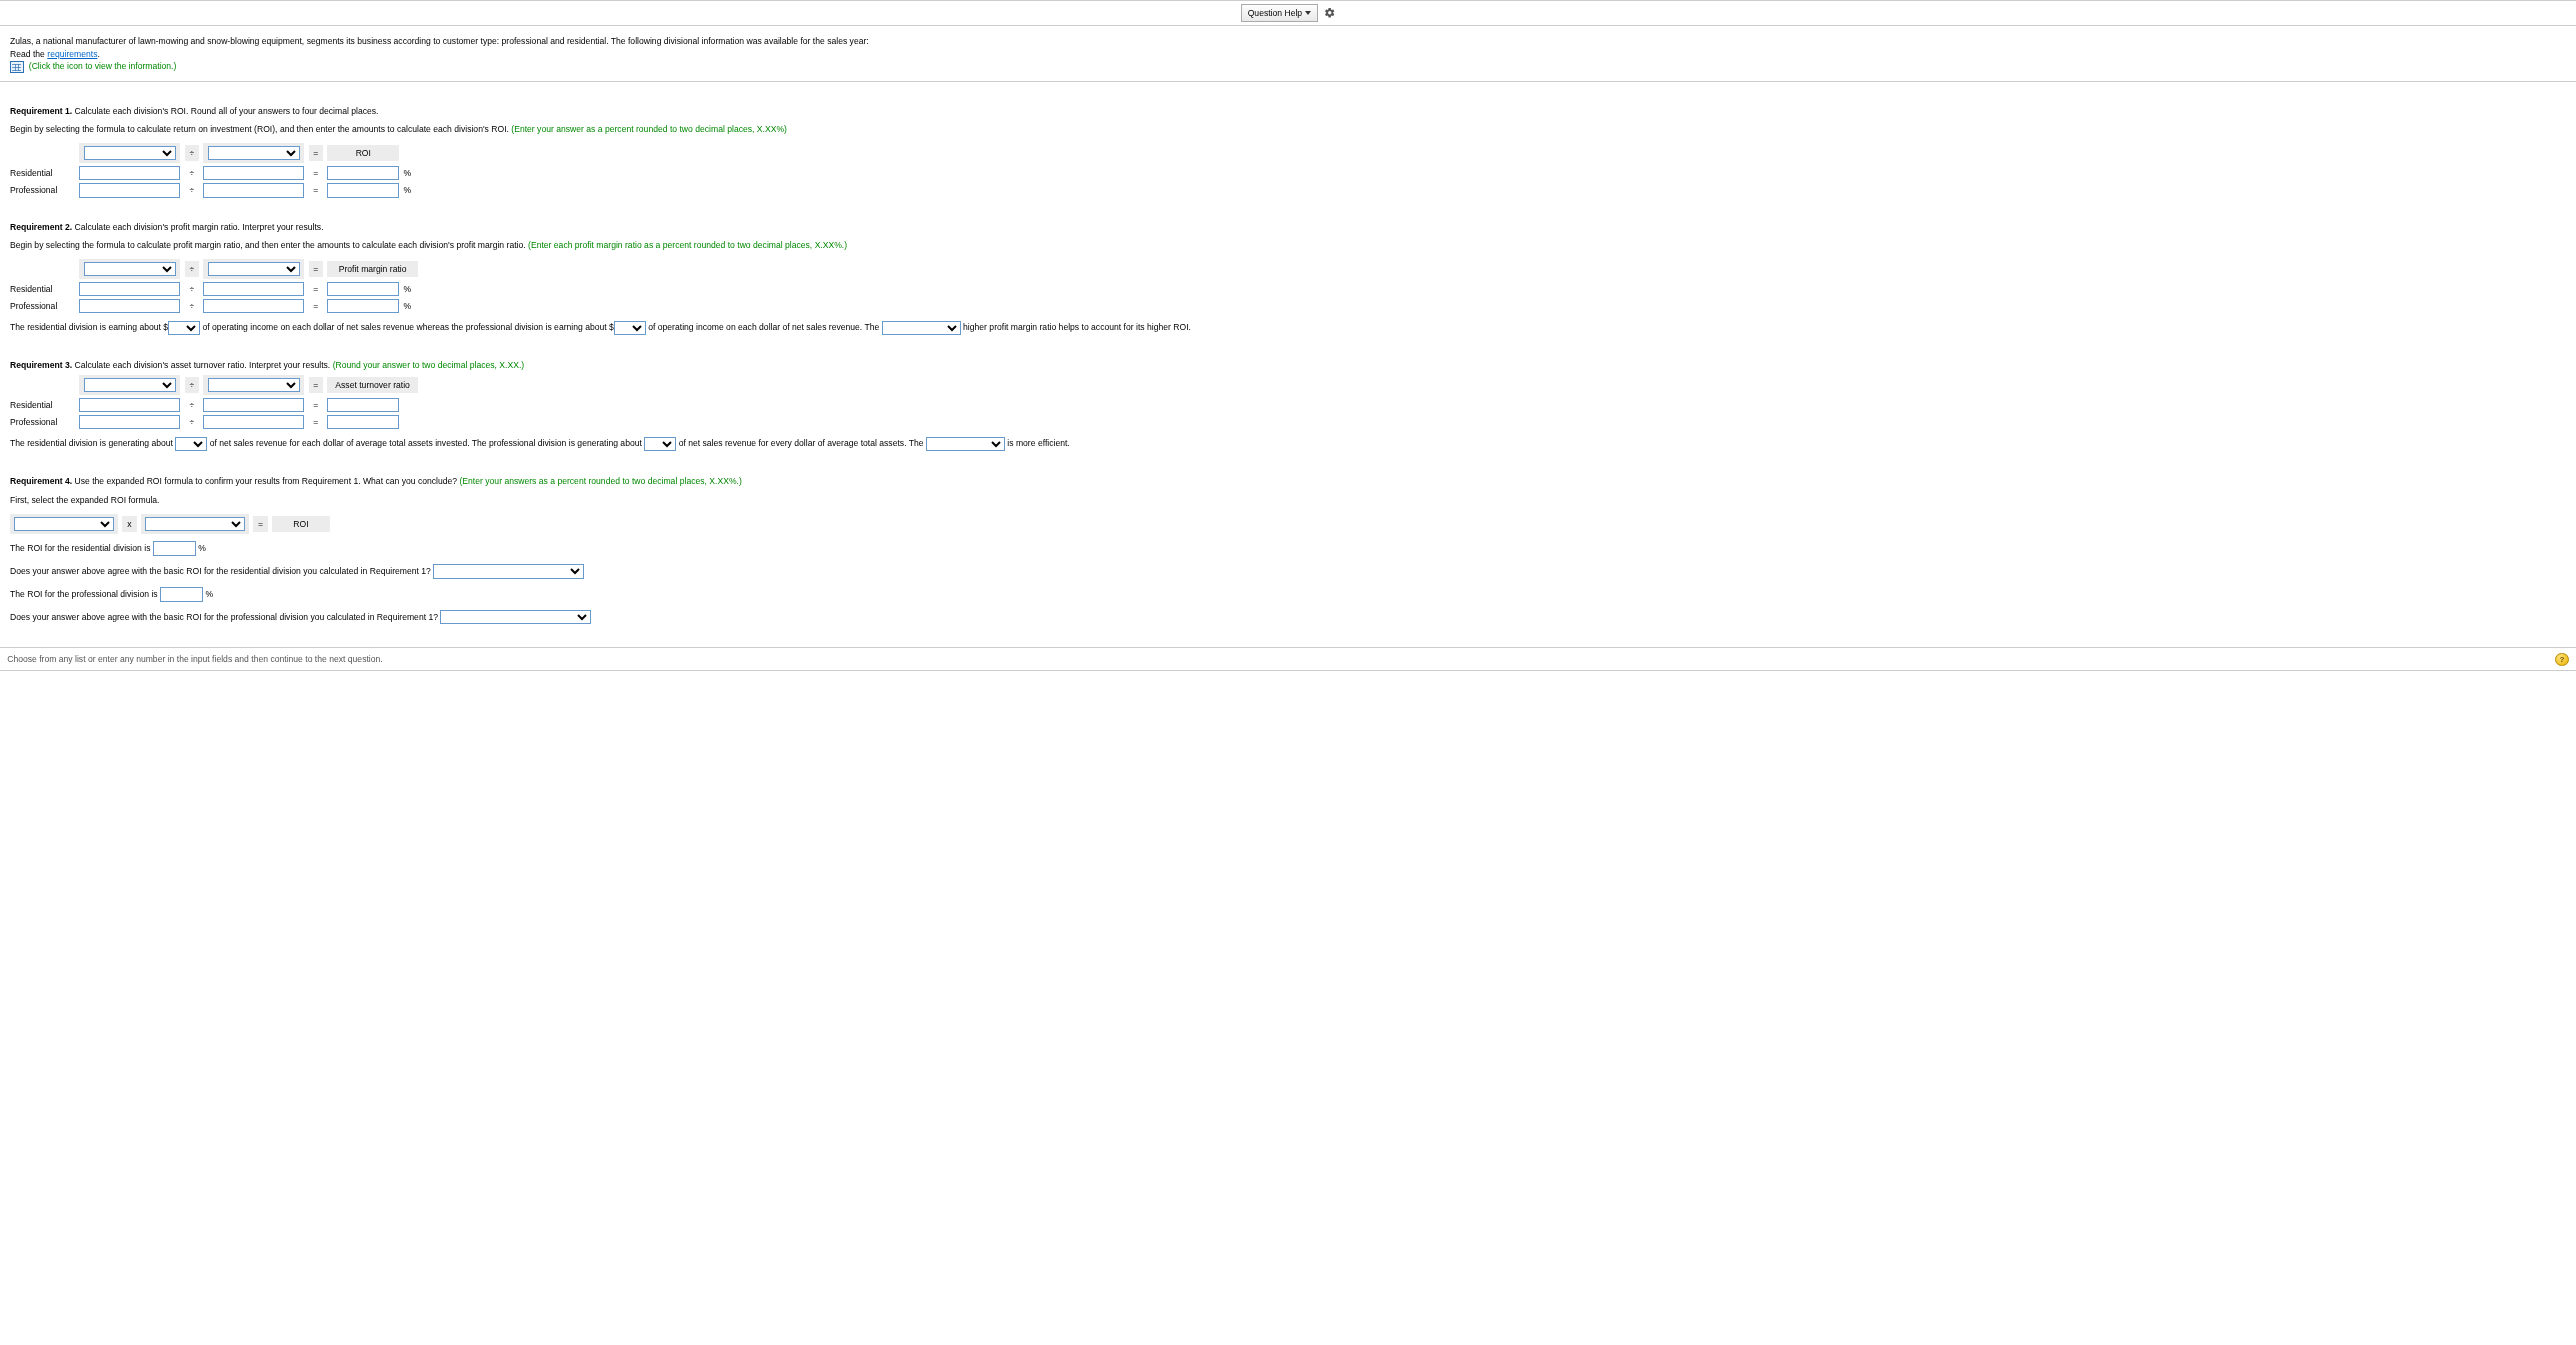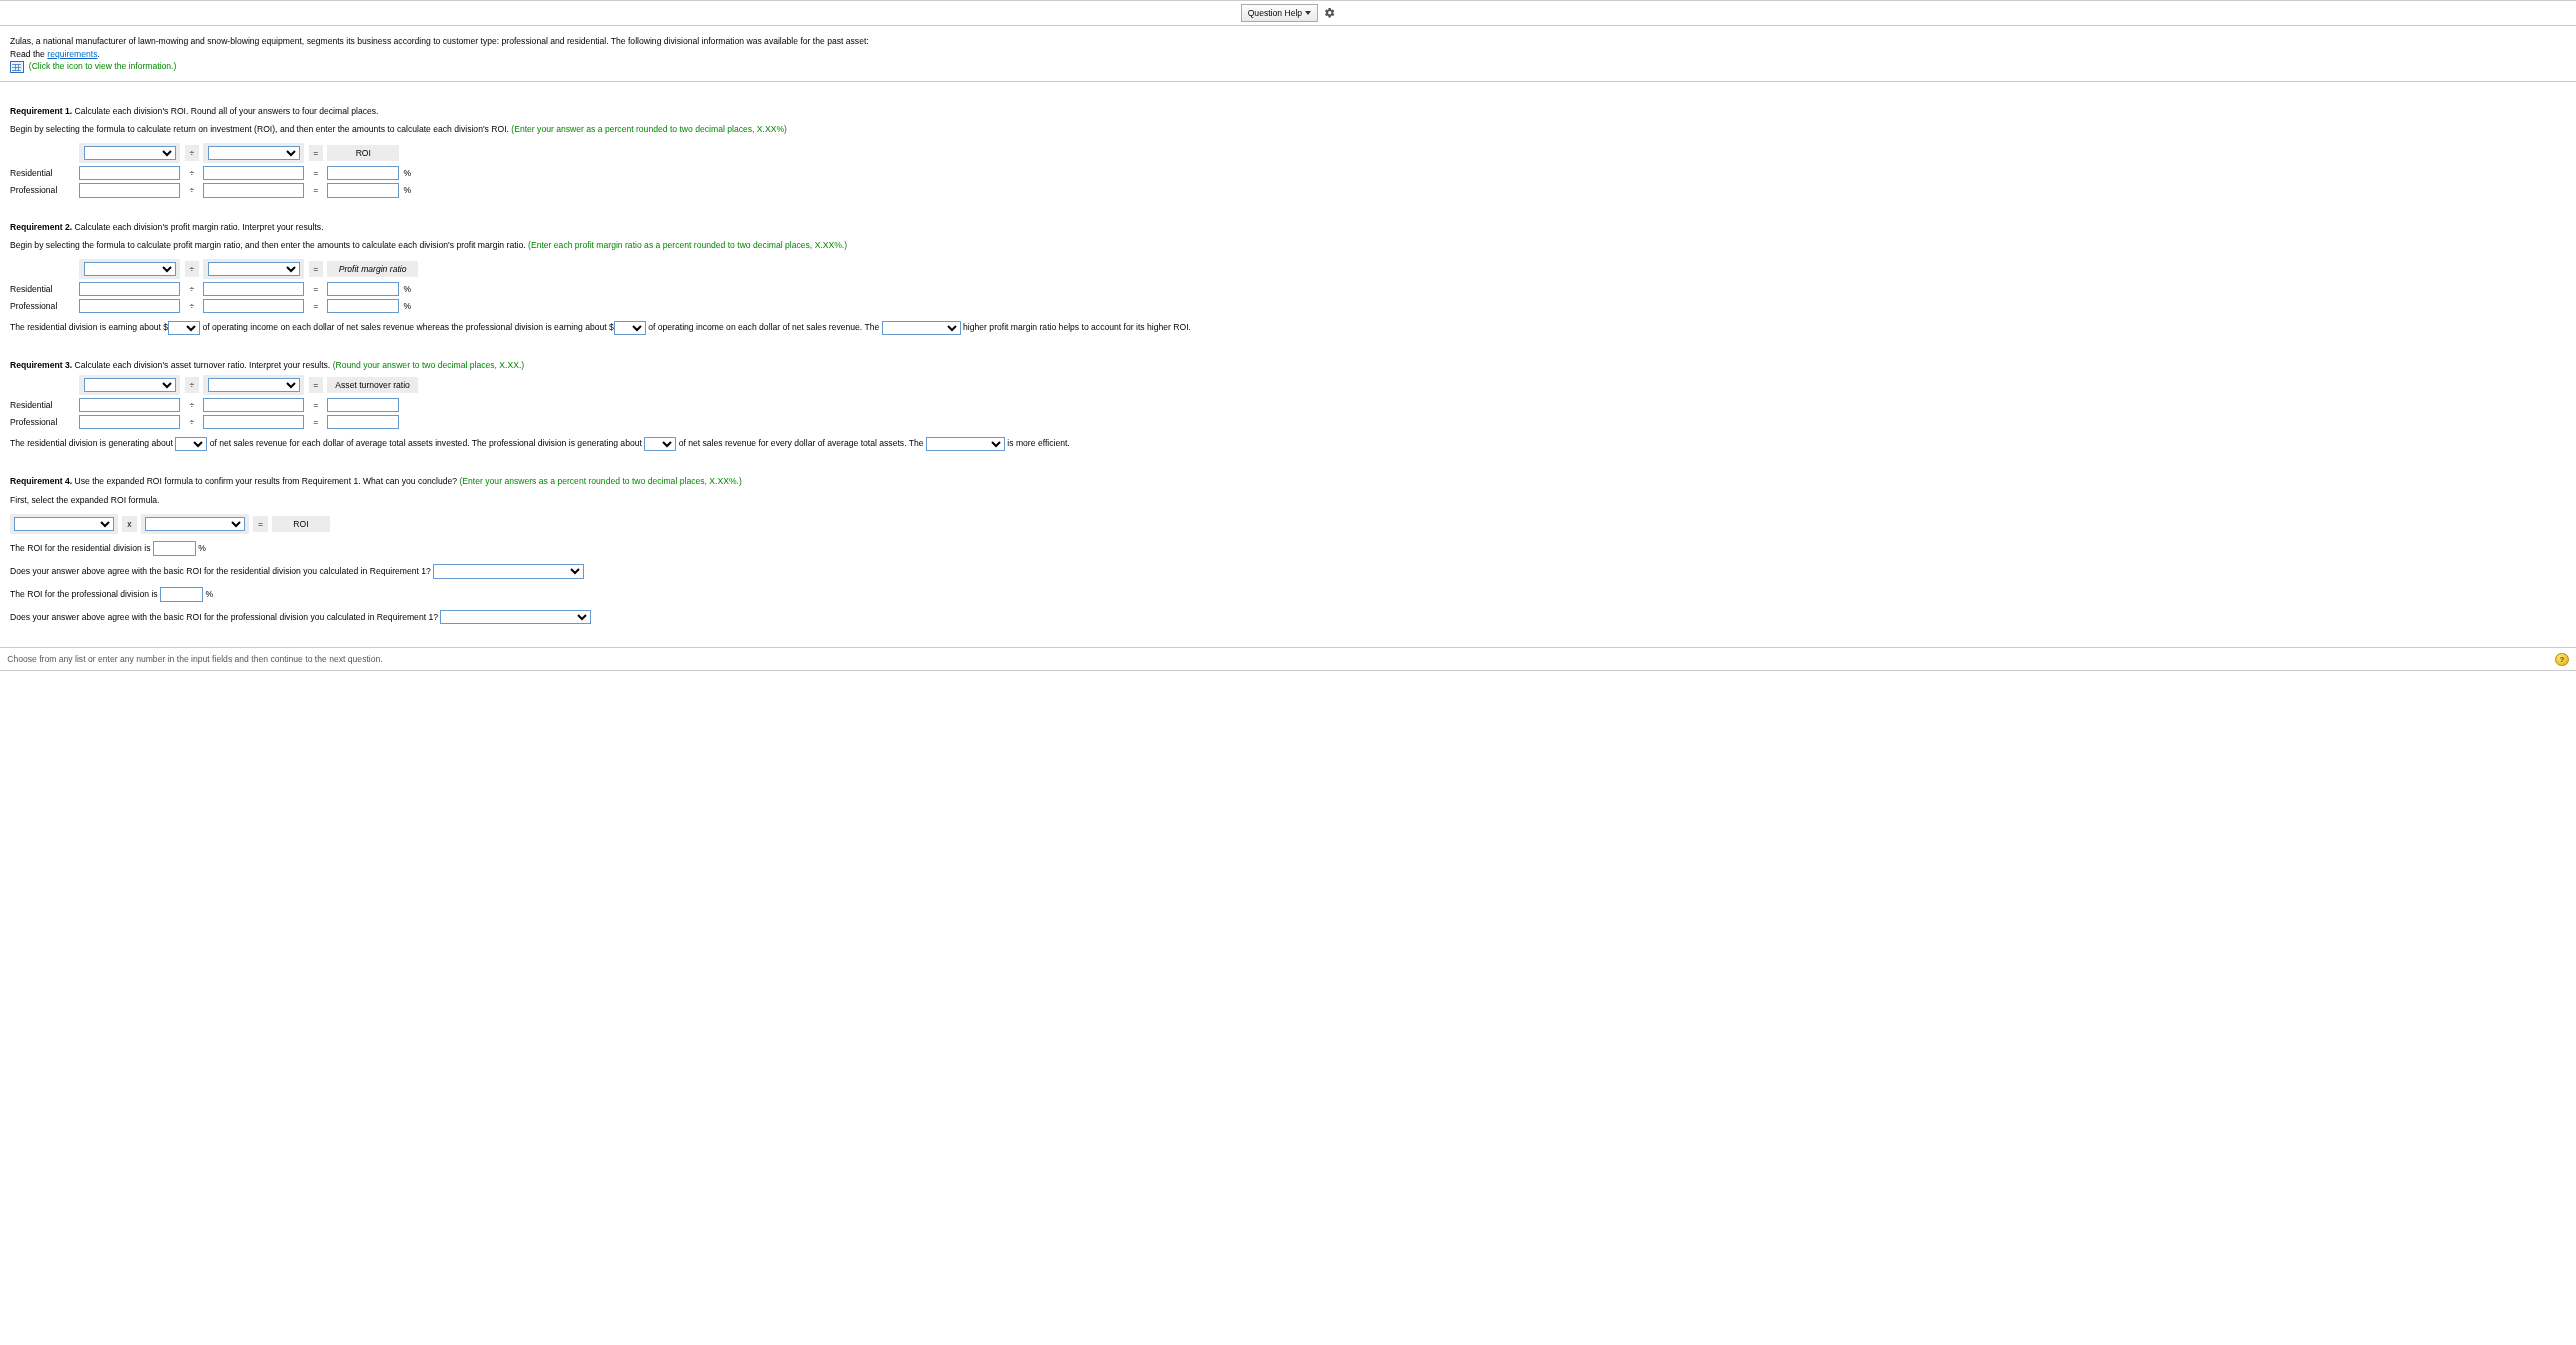--- a/index.html
+++ b/index.html
@@ -143,21 +143,21 @@
     <span>Question Help</span>
     <span class="tri-down"></span>
   </button>
   <svg class="gear" viewBox="0 0 24 24">
     <path fill="currentColor" d="M19.14,12.94a7,7,0,0,0,.05-.94,7,7,0,0,0-.05-.94l2.11-1.65a.5.5,0,0,0,.12-.64l-2-3.46a.5.5,0,0,0-.61-.22l-2.49,1a7,7,0,0,0-1.63-.94L14.3,2.5a.5.5,0,0,0-.5-.42h-4a.5.5,0,0,0-.5.42L8.96,5.15a7,7,0,0,0-1.63.94l-2.49-1a.5.5,0,0,0-.61.22l-2,3.46a.5.5,0,0,0,.12.64L4.46,11.06a7,7,0,0,0-.05.94,7,7,0,0,0,.05.94L2.35,14.59a.5.5,0,0,0-.12.64l2,3.46a.5.5,0,0,0,.61.22l2.49-1a7,7,0,0,0,1.63.94l.34,2.65a.5.5,0,0,0,.5.42h4a.5.5,0,0,0,.5-.42l.34-2.65a7,7,0,0,0,1.63-.94l2.49,1a.5.5,0,0,0,.61-.22l2-3.46a.5.5,0,0,0-.12-.64ZM12,15.5A3.5,3.5,0,1,1,15.5,12,3.5,3.5,0,0,1,12,15.5Z"></path>
   </svg>
 </div>
 
 <div class="content">
 
-  <p class="intro">Zulas, a national manufacturer of lawn-mowing and snow-blowing equipment, segments its business according to customer type: professional and residential. The following divisional information was available for the past asset:</p>
+  <p class="intro">Zulas, a national manufacturer of lawn-mowing and snow-blowing equipment, segments its business according to customer type: professional and residential. The following divisional information was available for the sales year:</p>
   <p class="intro">
     <span>Read the </span><span class="blue-link">requirements</span><span>.</span>
   </p>
   <p class="intro">
     <span class="info-icon"></span>
     <span class="green-link">(Click the icon to view the information.)</span>
   </p>
 
   <hr class="sep">
 
@@ -195,21 +195,21 @@
   <div class="req-block">
     <p class="req-title"><b>Requirement 2.</b><span> Calculate each division's profit margin ratio. Interpret your results.</span></p>
     <p><span>Begin by selecting the formula to calculate profit margin ratio, and then enter the amounts to calculate each division's profit margin ratio. </span><span class="hint">(Enter each profit margin ratio as a percent rounded to two decimal places, X.XX%.)</span></p>
 
     <div class="grid">
       <div class="hdr blank"></div>
       <div class="hdr"><select class="box"></select></div>
       <div class="hdr op">÷</div>
       <div class="hdr"><select class="box"></select></div>
       <div class="hdr op">=</div>
-      <div class="hdr" style="grid-column: span 2; font-style: italic;">Profit margin ratio</div>
+      <div class="hdr" style="grid-column: span 2;">Profit margin ratio</div>
 
       <div>Residential</div>
       <div><input class="box" style=""></div>
       <div class="op">÷</div>
       <div><input class="box" style=""></div>
       <div class="op">=</div>
       <div><input class="box" style=""></div>
       <div>%</div>
 
       <div>Professional</div>

